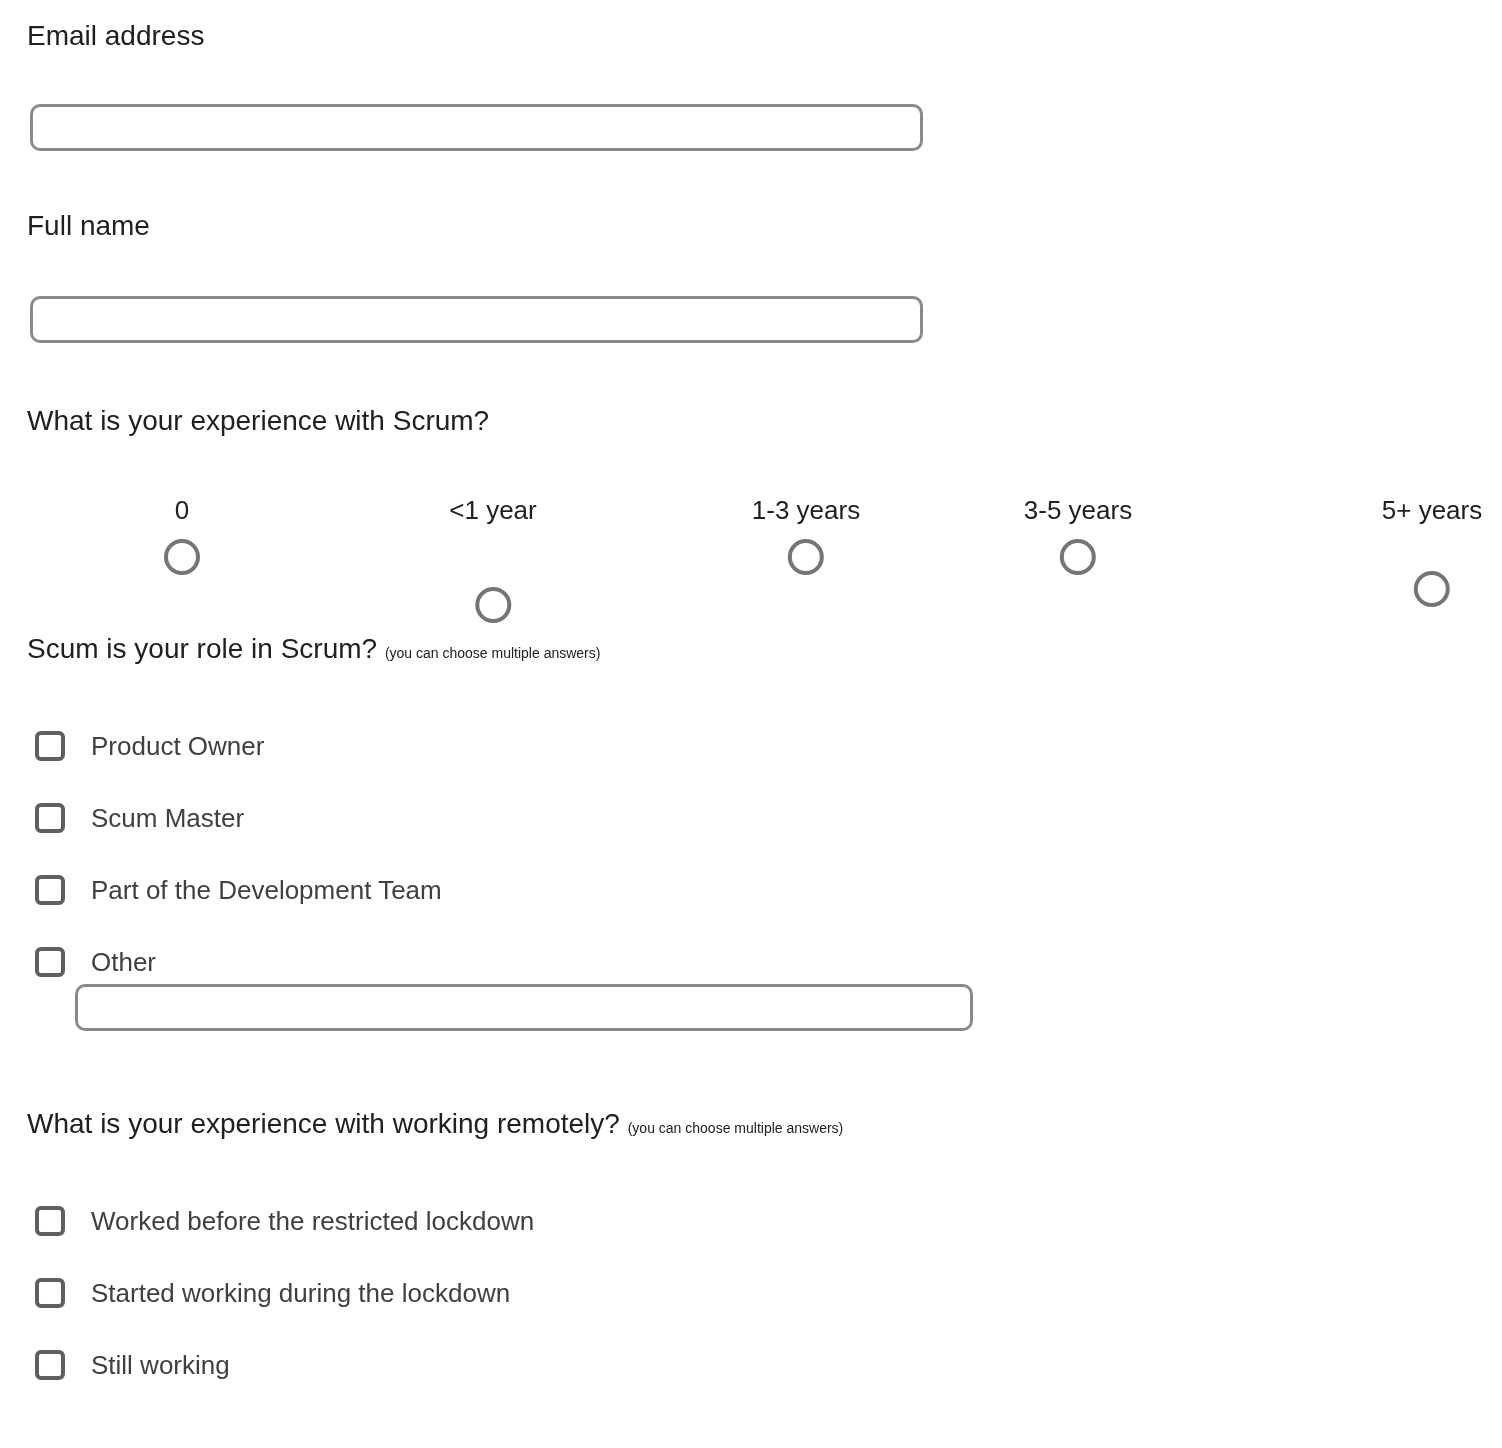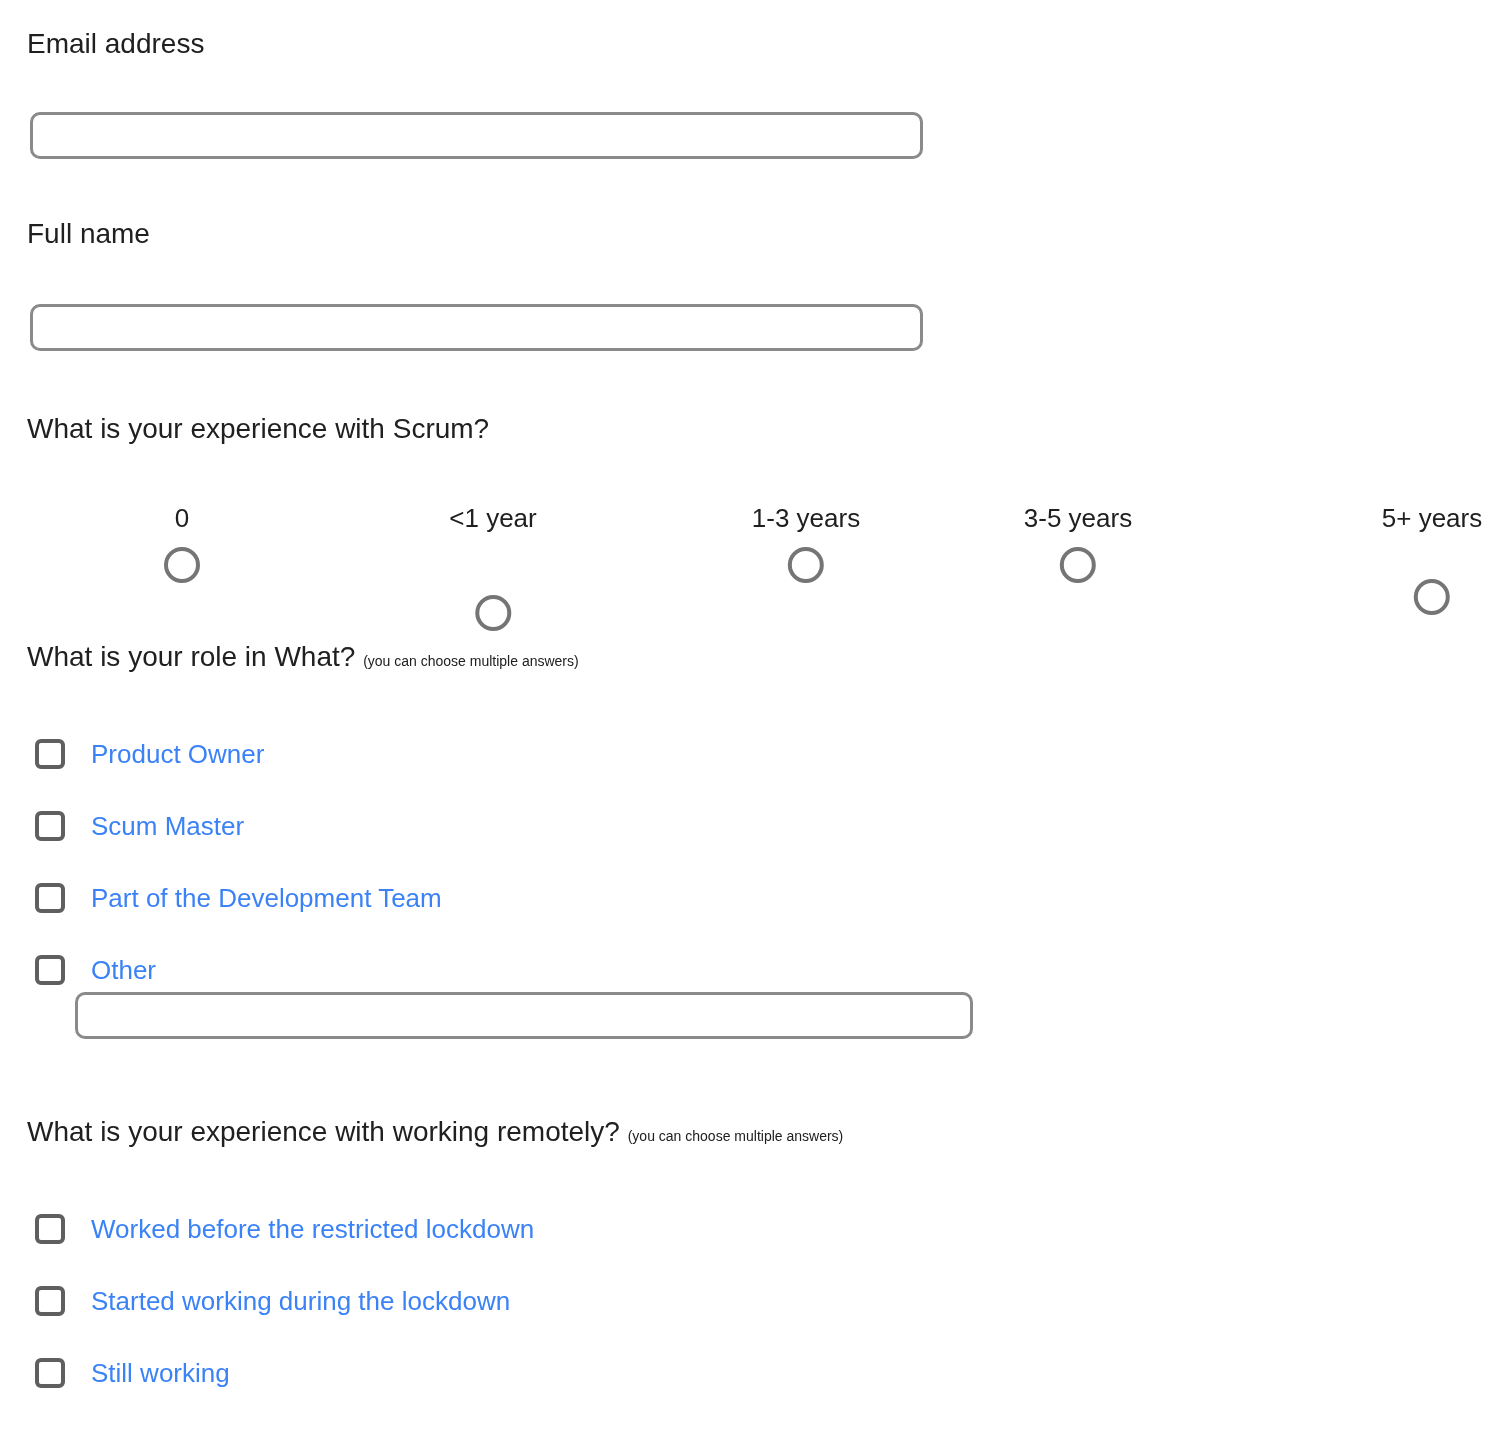--- a/index.html
+++ b/index.html
@@ -15,21 +15,20 @@
     color: #202020;
   }
 
   
   .q-label {
     margin-left: 27px;
     font-size: 28px;
     line-height: 33px;
     font-weight: 400;
     color: #202020;
-    margin-top: 8px;
   }
   .q-hint {
     font-size: 14px;
     font-weight: 400;
     color: #202020;
   }
 
   
   .text-input {
     display: block;
@@ -108,21 +107,21 @@
     height: 30px;
     border: 4px solid #5f5f5f;
     border-radius: 6px;
     background: #ffffff;
   }
   .check-label {
     margin-left: 26px;
     font-size: 26px;
     line-height: 30px;
     white-space: nowrap;
-    color: #3b82f6;
+    color: #404040;
   }
 
   #other-input {
     margin-top: 7px;
     margin-left: 75px;
     width: 898px;
   }
 </style>
 </head>
 <body>
@@ -154,21 +153,21 @@
       <div class="scale-label">3-5 years</div>
       <div class="radio"></div>
     </div>
     <div class="scale-option">
       <div class="scale-label">5+ years</div>
       <div class="radio"></div>
     </div>
   </div>
 
   <div class="q-label" id="role-q">
-    <span>What is your role in What?</span>
+    <span>Scum is your role in Scrum?</span>
     <span class="q-hint">(you can choose multiple answers)</span>
   </div>
 
   <div class="checklist">
     <div class="check-item">
       <span class="checkbox"></span>
       <span class="check-label">Product Owner</span>
     </div>
     <div class="check-item">
       <span class="checkbox"></span>

